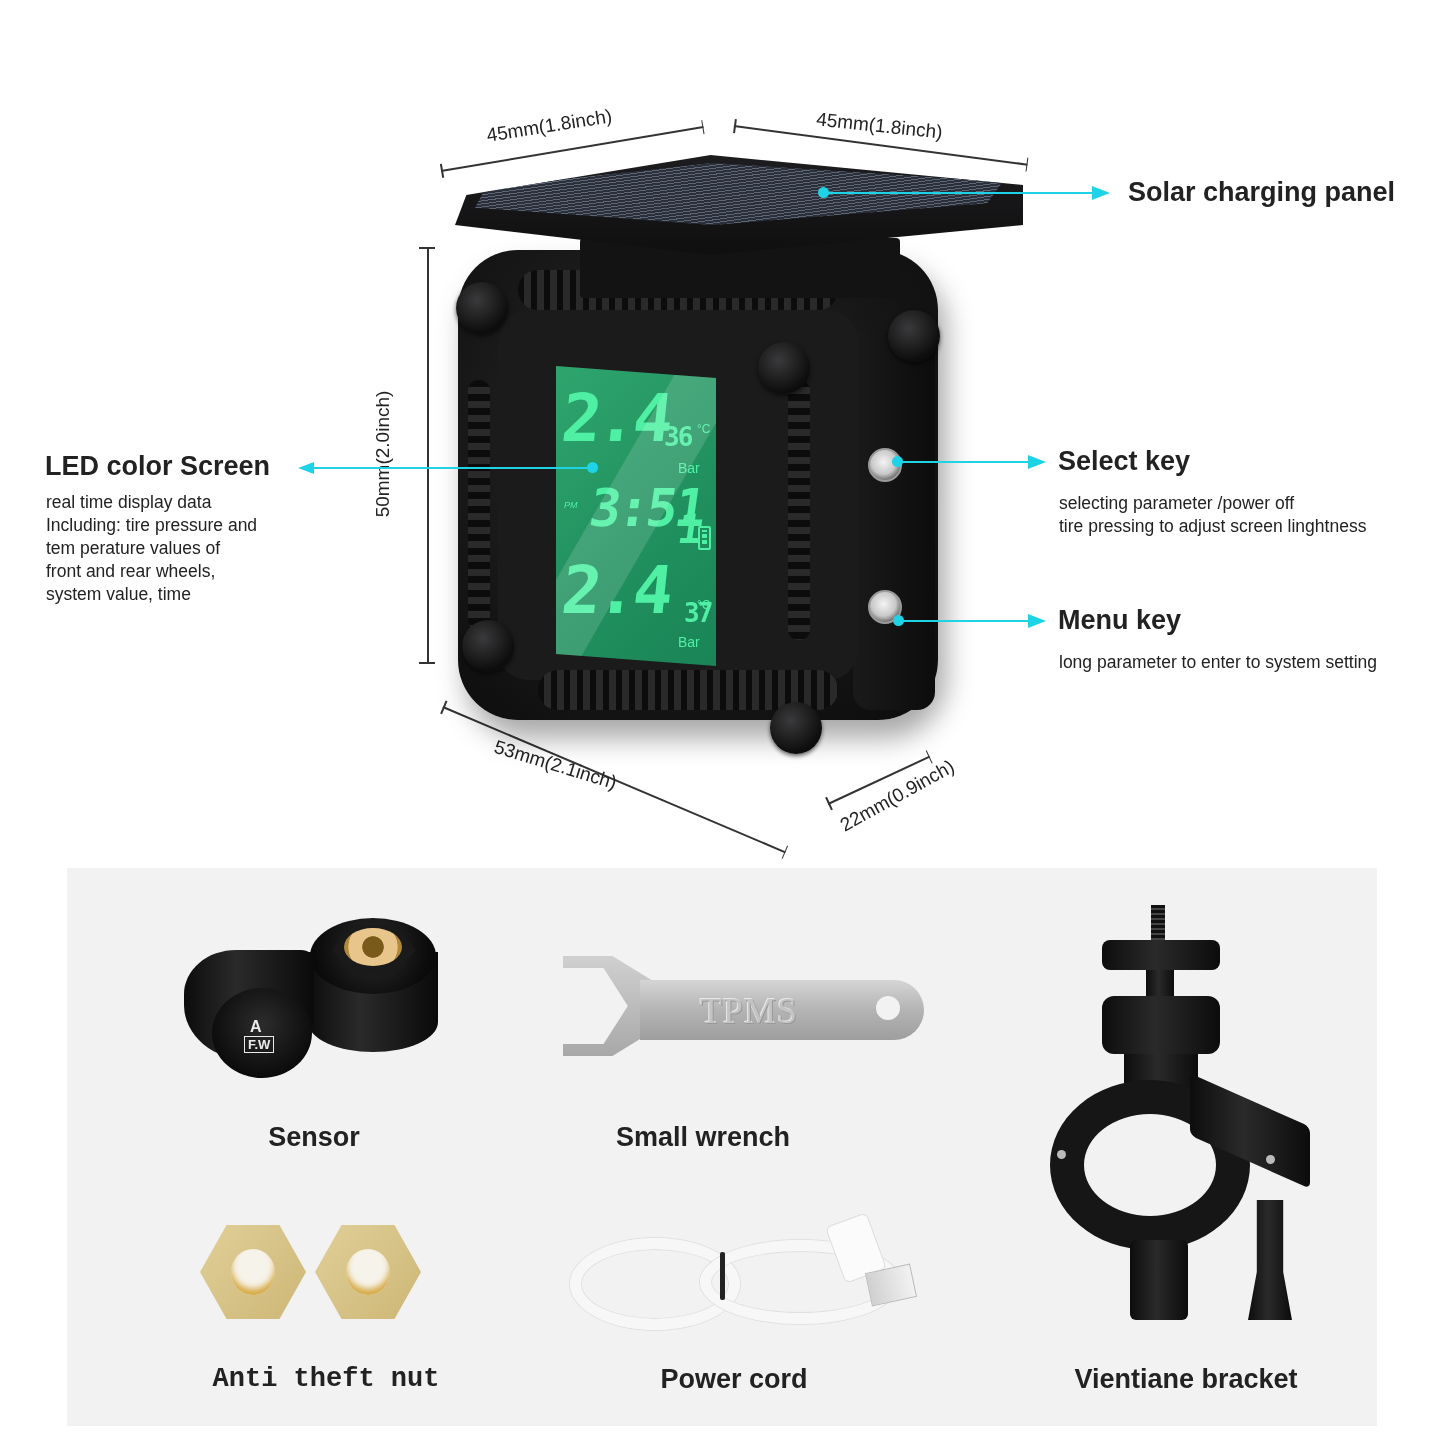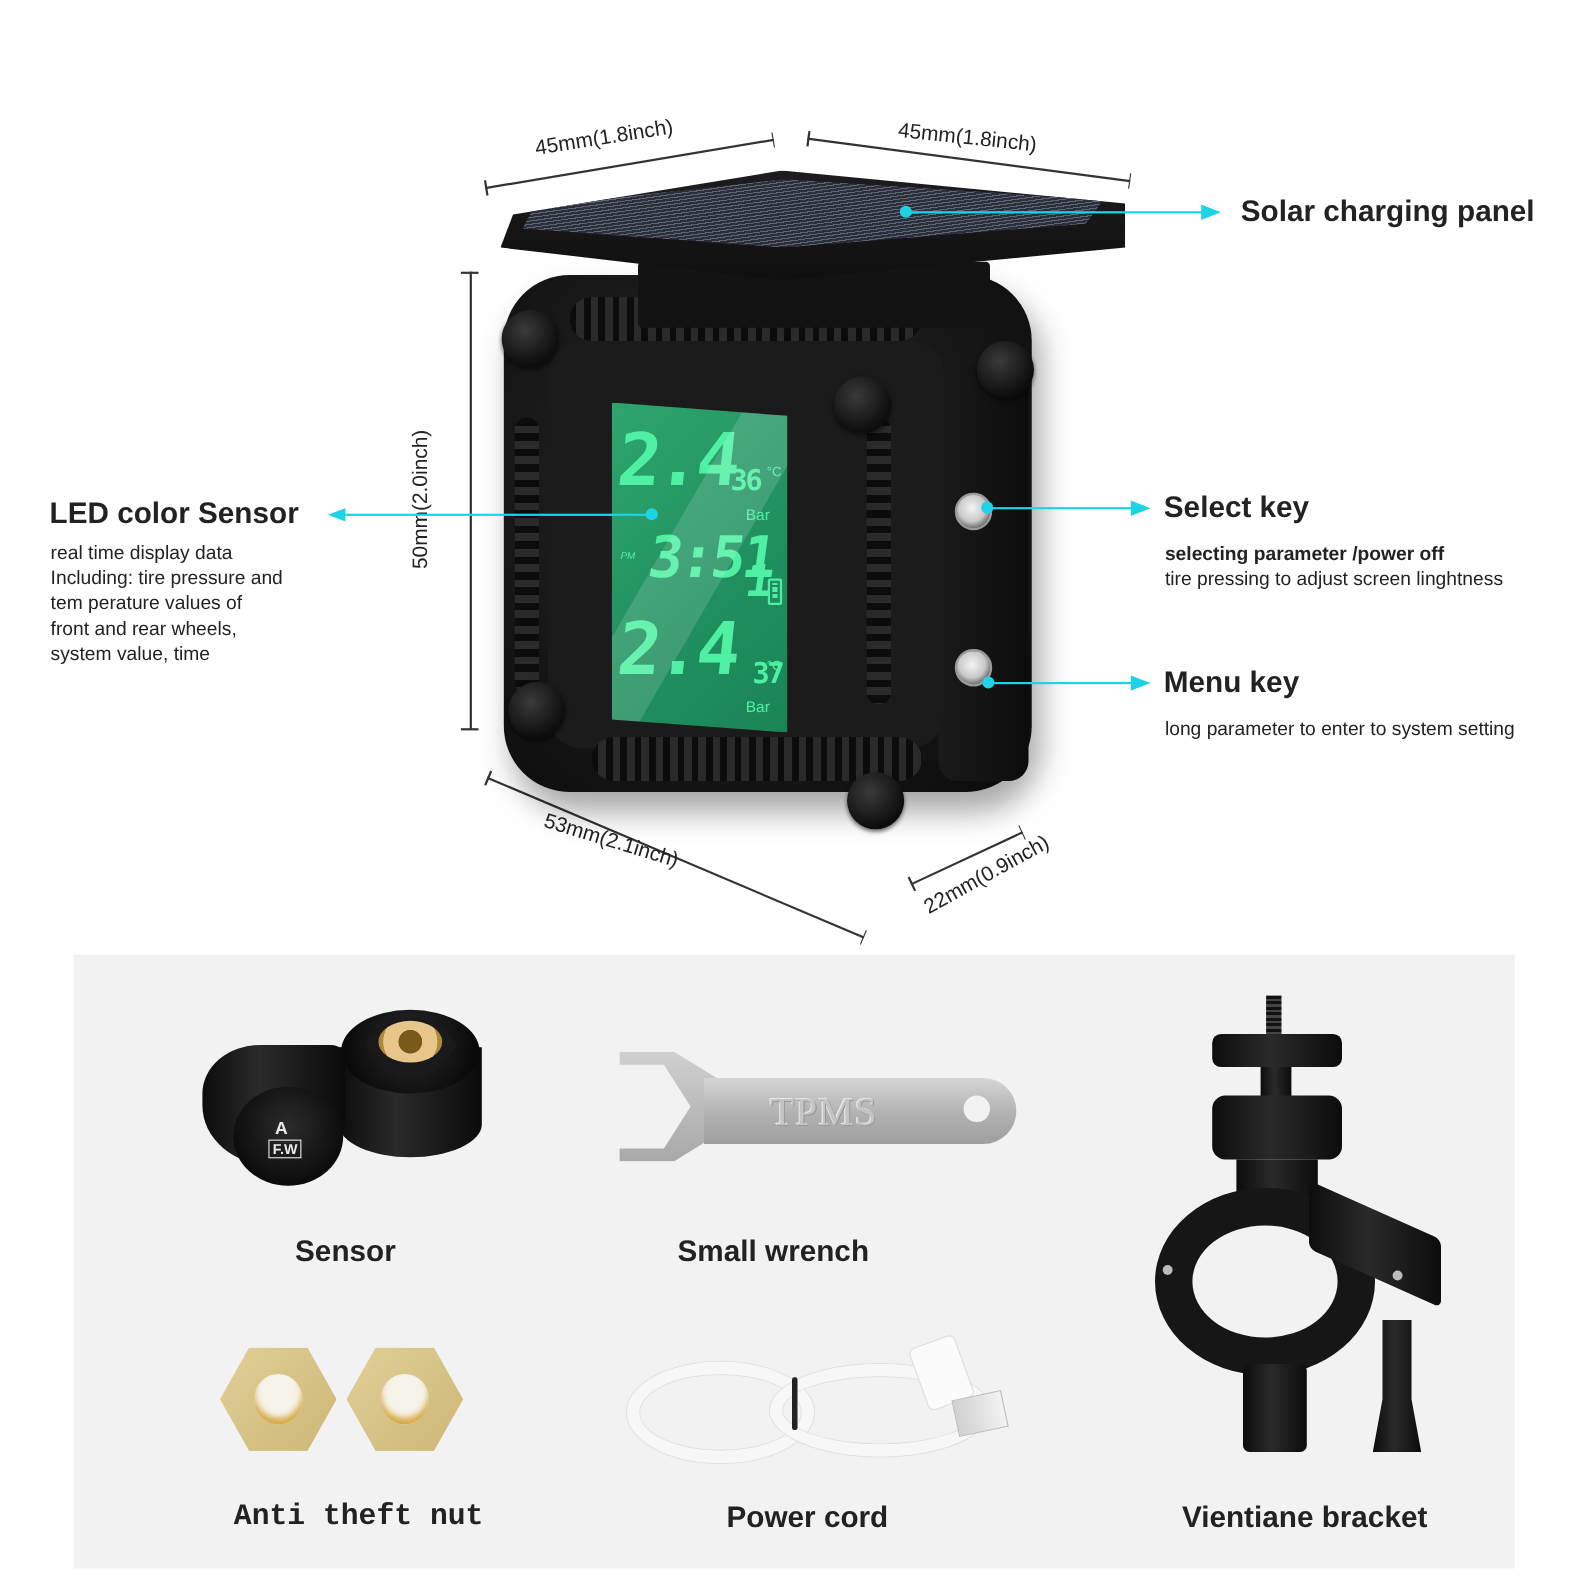--- a/index.html
+++ b/index.html
@@ -172,32 +172,32 @@
 <div class="button-knob" style="left:868px; top:590px;"></div>
 
 <div class="callout-dot" style="left:818px; top:187px;"></div>
 <div class="callout-line" style="left:824px; top:192px; width:272px;"></div>
 <div class="arrow-right" style="left:1092px; top:186px;"></div>
 <div class="callout-title" style="left:1128px; top:177px;">Solar charging panel</div>
 
 <div class="callout-dot" style="left:587px; top:462px;"></div>
 <div class="callout-line" style="left:310px; top:467px; width:282px;"></div>
 <div class="arrow-left" style="left:298px; top:462px;"></div>
-<div class="callout-title" style="left:45px; top:451px;">LED color Sensor</div>
+<div class="callout-title" style="left:45px; top:451px;">LED color Screen</div>
 <div class="callout-desc" style="left:46px; top:491px;">real time display data</div>
 <div class="callout-desc" style="left:46px; top:514px;">Including: tire pressure and</div>
 <div class="callout-desc" style="left:46px; top:537px;">tem perature values of</div>
 <div class="callout-desc" style="left:46px; top:560px;">front and rear wheels,</div>
 <div class="callout-desc" style="left:46px; top:583px;">system value, time</div>
 
 <div class="callout-dot" style="left:892px; top:456px;"></div>
 <div class="callout-line" style="left:898px; top:461px; width:135px;"></div>
 <div class="arrow-right" style="left:1028px; top:455px;"></div>
 <div class="callout-title" style="left:1058px; top:446px;">Select key</div>
-<div class="callout-desc" style="left:1059px; top:492px;font-weight:bold;">selecting parameter /power off</div>
+<div class="callout-desc" style="left:1059px; top:492px;">selecting parameter /power off</div>
 <div class="callout-desc" style="left:1059px; top:515px;">tire pressing to adjust screen linghtness</div>
 
 <div class="callout-dot" style="left:893px; top:615px;"></div>
 <div class="callout-line" style="left:899px; top:620px; width:134px;"></div>
 <div class="arrow-right" style="left:1028px; top:614px;"></div>
 <div class="callout-title" style="left:1058px; top:605px;">Menu key</div>
 <div class="callout-desc" style="left:1059px; top:651px;">long parameter to enter to system setting</div>
 
 <div class="acc-panel"></div>
 

